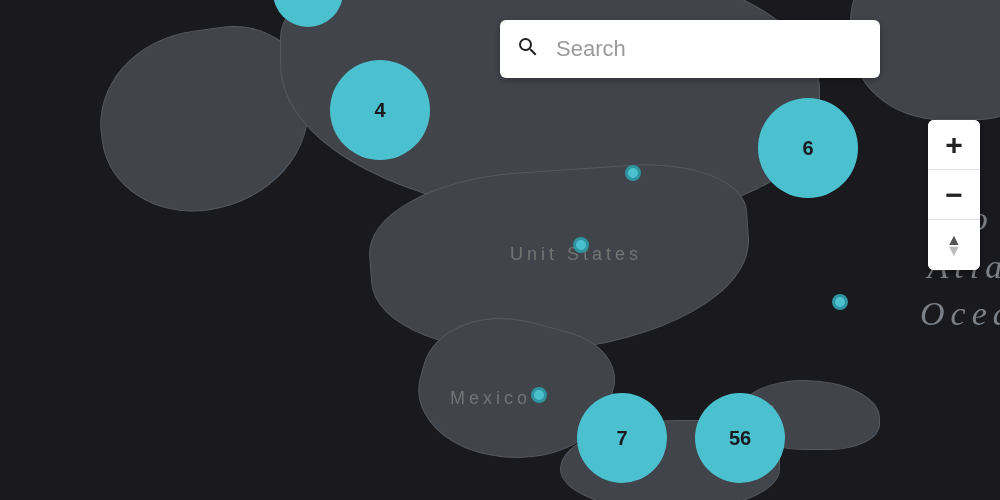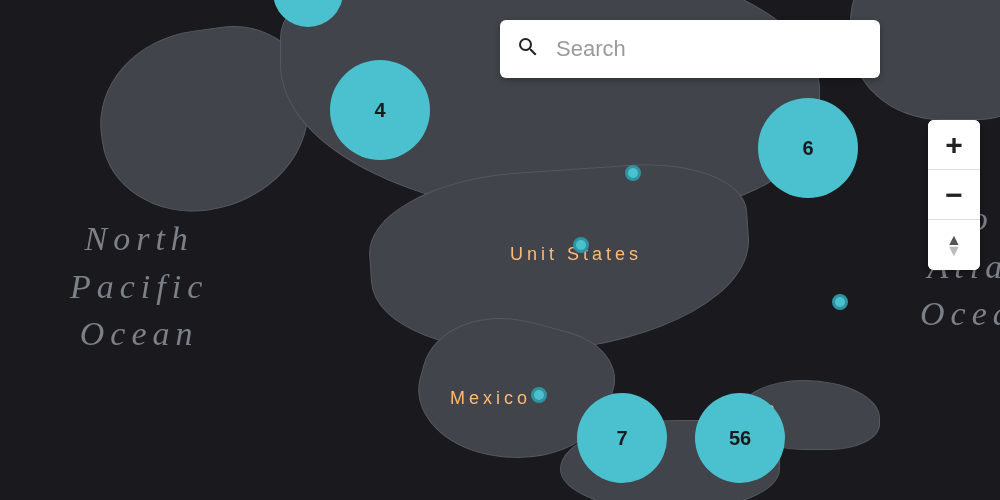--- a/index.html
+++ b/index.html
@@ -39,21 +39,21 @@
       text-align: center;
       line-height: 1.4;
       letter-spacing: 6px;
       white-space: pre;
     }
     .npac { top: 215px; left: 70px; }
     .natl { top: 195px; left: 920px; }
 
     .map-label {
       position: absolute;
-      color: #fdba74;
+      color: #737373;
       font-size: 18px;
       letter-spacing: 4px;
     }
     .lbl-us   { top: 244px; left: 510px; }
     .lbl-mex  { top: 388px; left: 450px; }
     .lbl-cuba { top: 399px; left: 720px; }
 
     .cluster {
       position: absolute;
       border-radius: 50%;
@@ -134,23 +134,20 @@
 <div class="map-container">
 
   <div class="land alaska"></div>
   <div class="land canada"></div>
   <div class="land usa"></div>
   <div class="land mexico"></div>
   <div class="land centam"></div>
   <div class="land carib"></div>
   <div class="land greenl"></div>
 
-  <div class="ocean-label npac">North
-Pacific
-Ocean</div>
   <div class="ocean-label natl">No
 Atla
 Ocea</div>
 
   <div class="map-label lbl-us">Unit    States</div>
   <div class="map-label lbl-mex">Mexico</div>
   <div class="map-label lbl-cuba">Cuba</div>
 
   <div id="clusters-host">
       <div class="cluster" style="width: 70px; height: 70px; left: 273px; top: -43px;">2</div>

